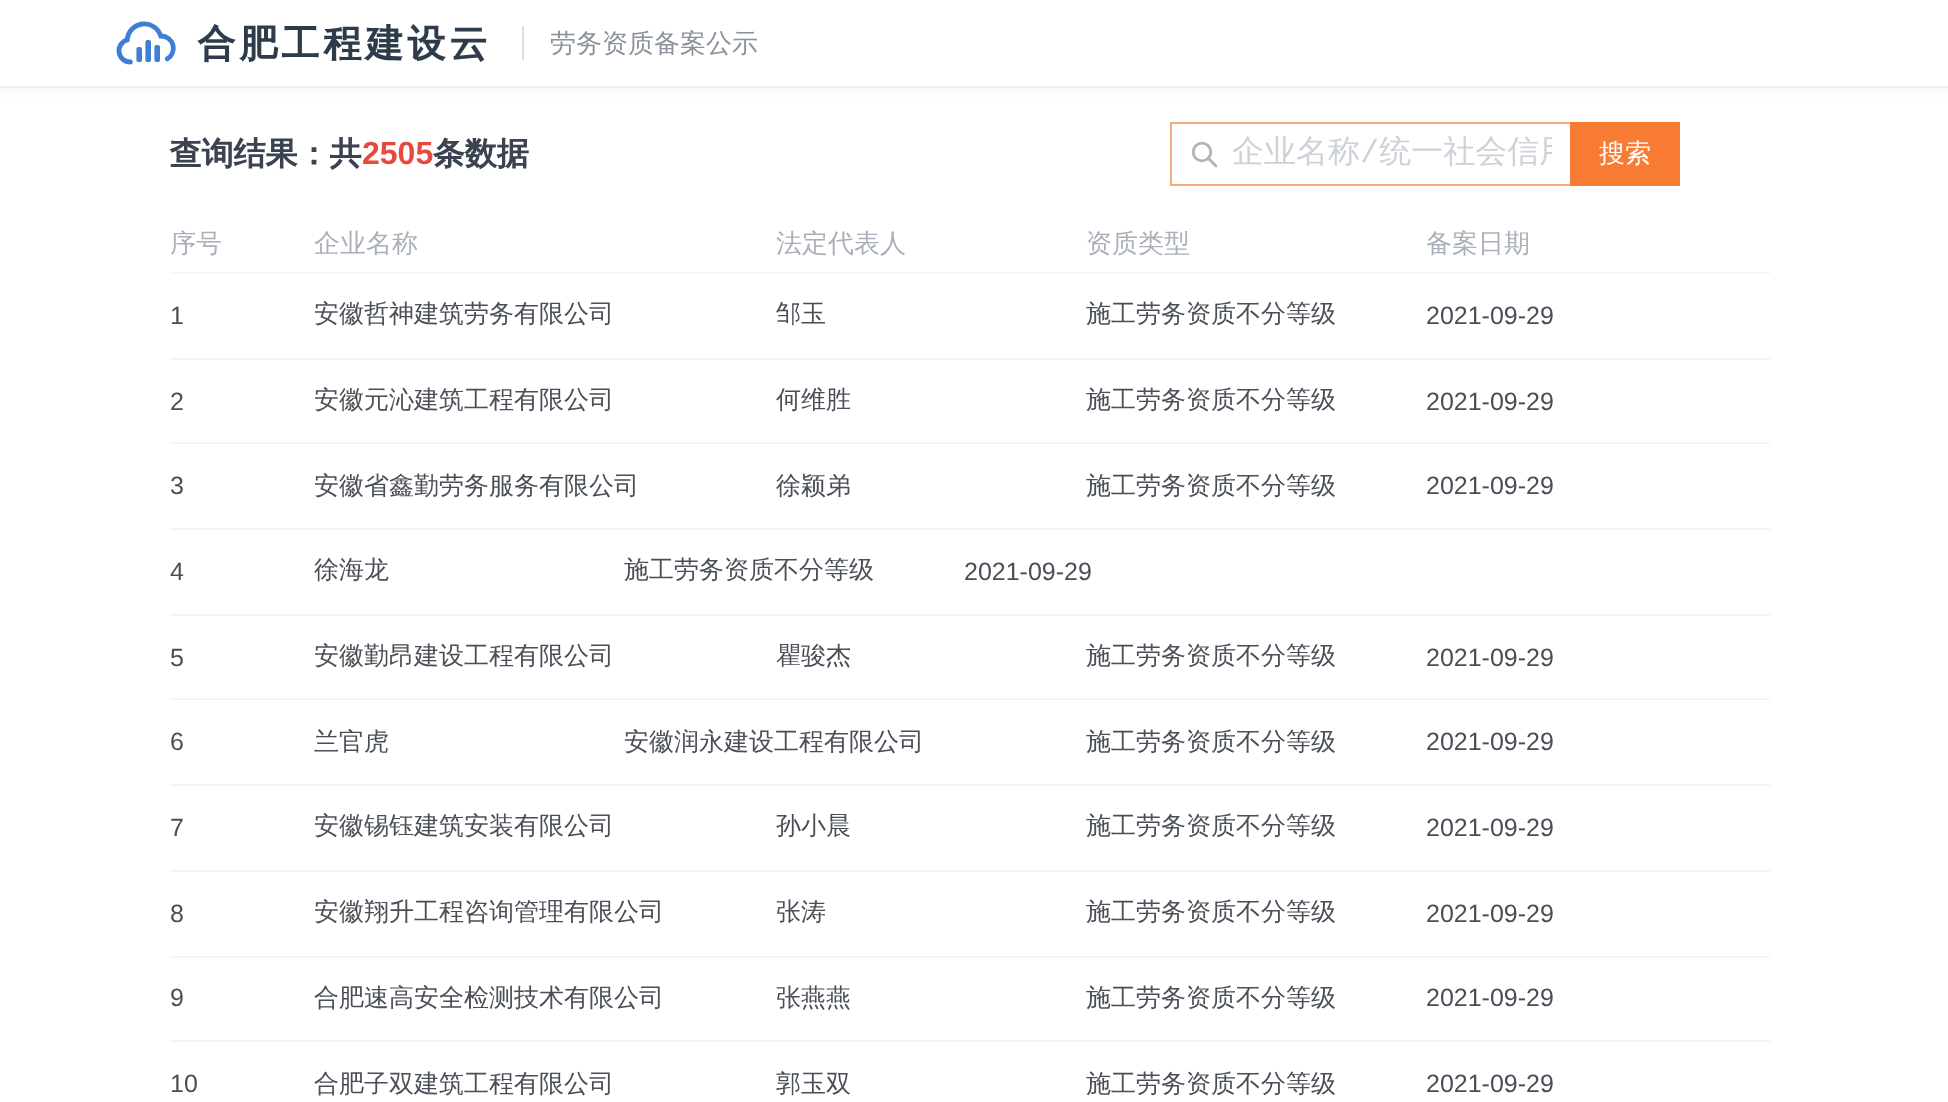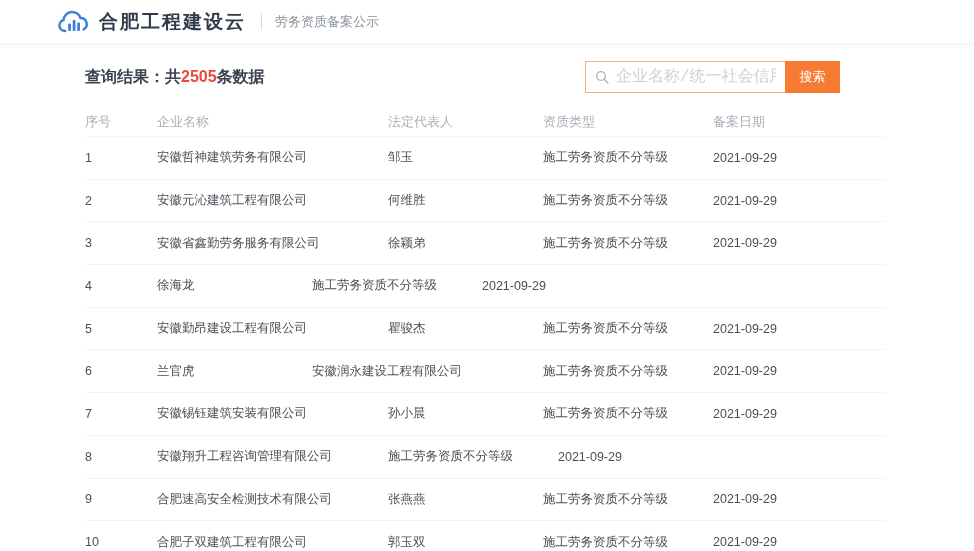--- a/index.html
+++ b/index.html
@@ -198,20 +198,21 @@
     <span class="cell col-0">7</span>
     <span class="cell col-1">安徽锡钰建筑安装有限公司</span>
     <span class="cell col-2">孙小晨</span>
     <span class="cell col-3">施工劳务资质不分等级</span>
     <span class="cell col-4">2021-09-29</span>
   </div>
 
   <div class="trow">
     <span class="cell col-0">8</span>
     <span class="cell col-1">安徽翔升工程咨询管理有限公司</span>
+    <span class="cell col-2">张涛</span>
     <span class="cell col-3">施工劳务资质不分等级</span>
     <span class="cell col-4">2021-09-29</span>
   </div>
 
   <div class="trow">
     <span class="cell col-0">9</span>
     <span class="cell col-1">合肥速高安全检测技术有限公司</span>
     <span class="cell col-2">张燕燕</span>
     <span class="cell col-3">施工劳务资质不分等级</span>
     <span class="cell col-4">2021-09-29</span>

